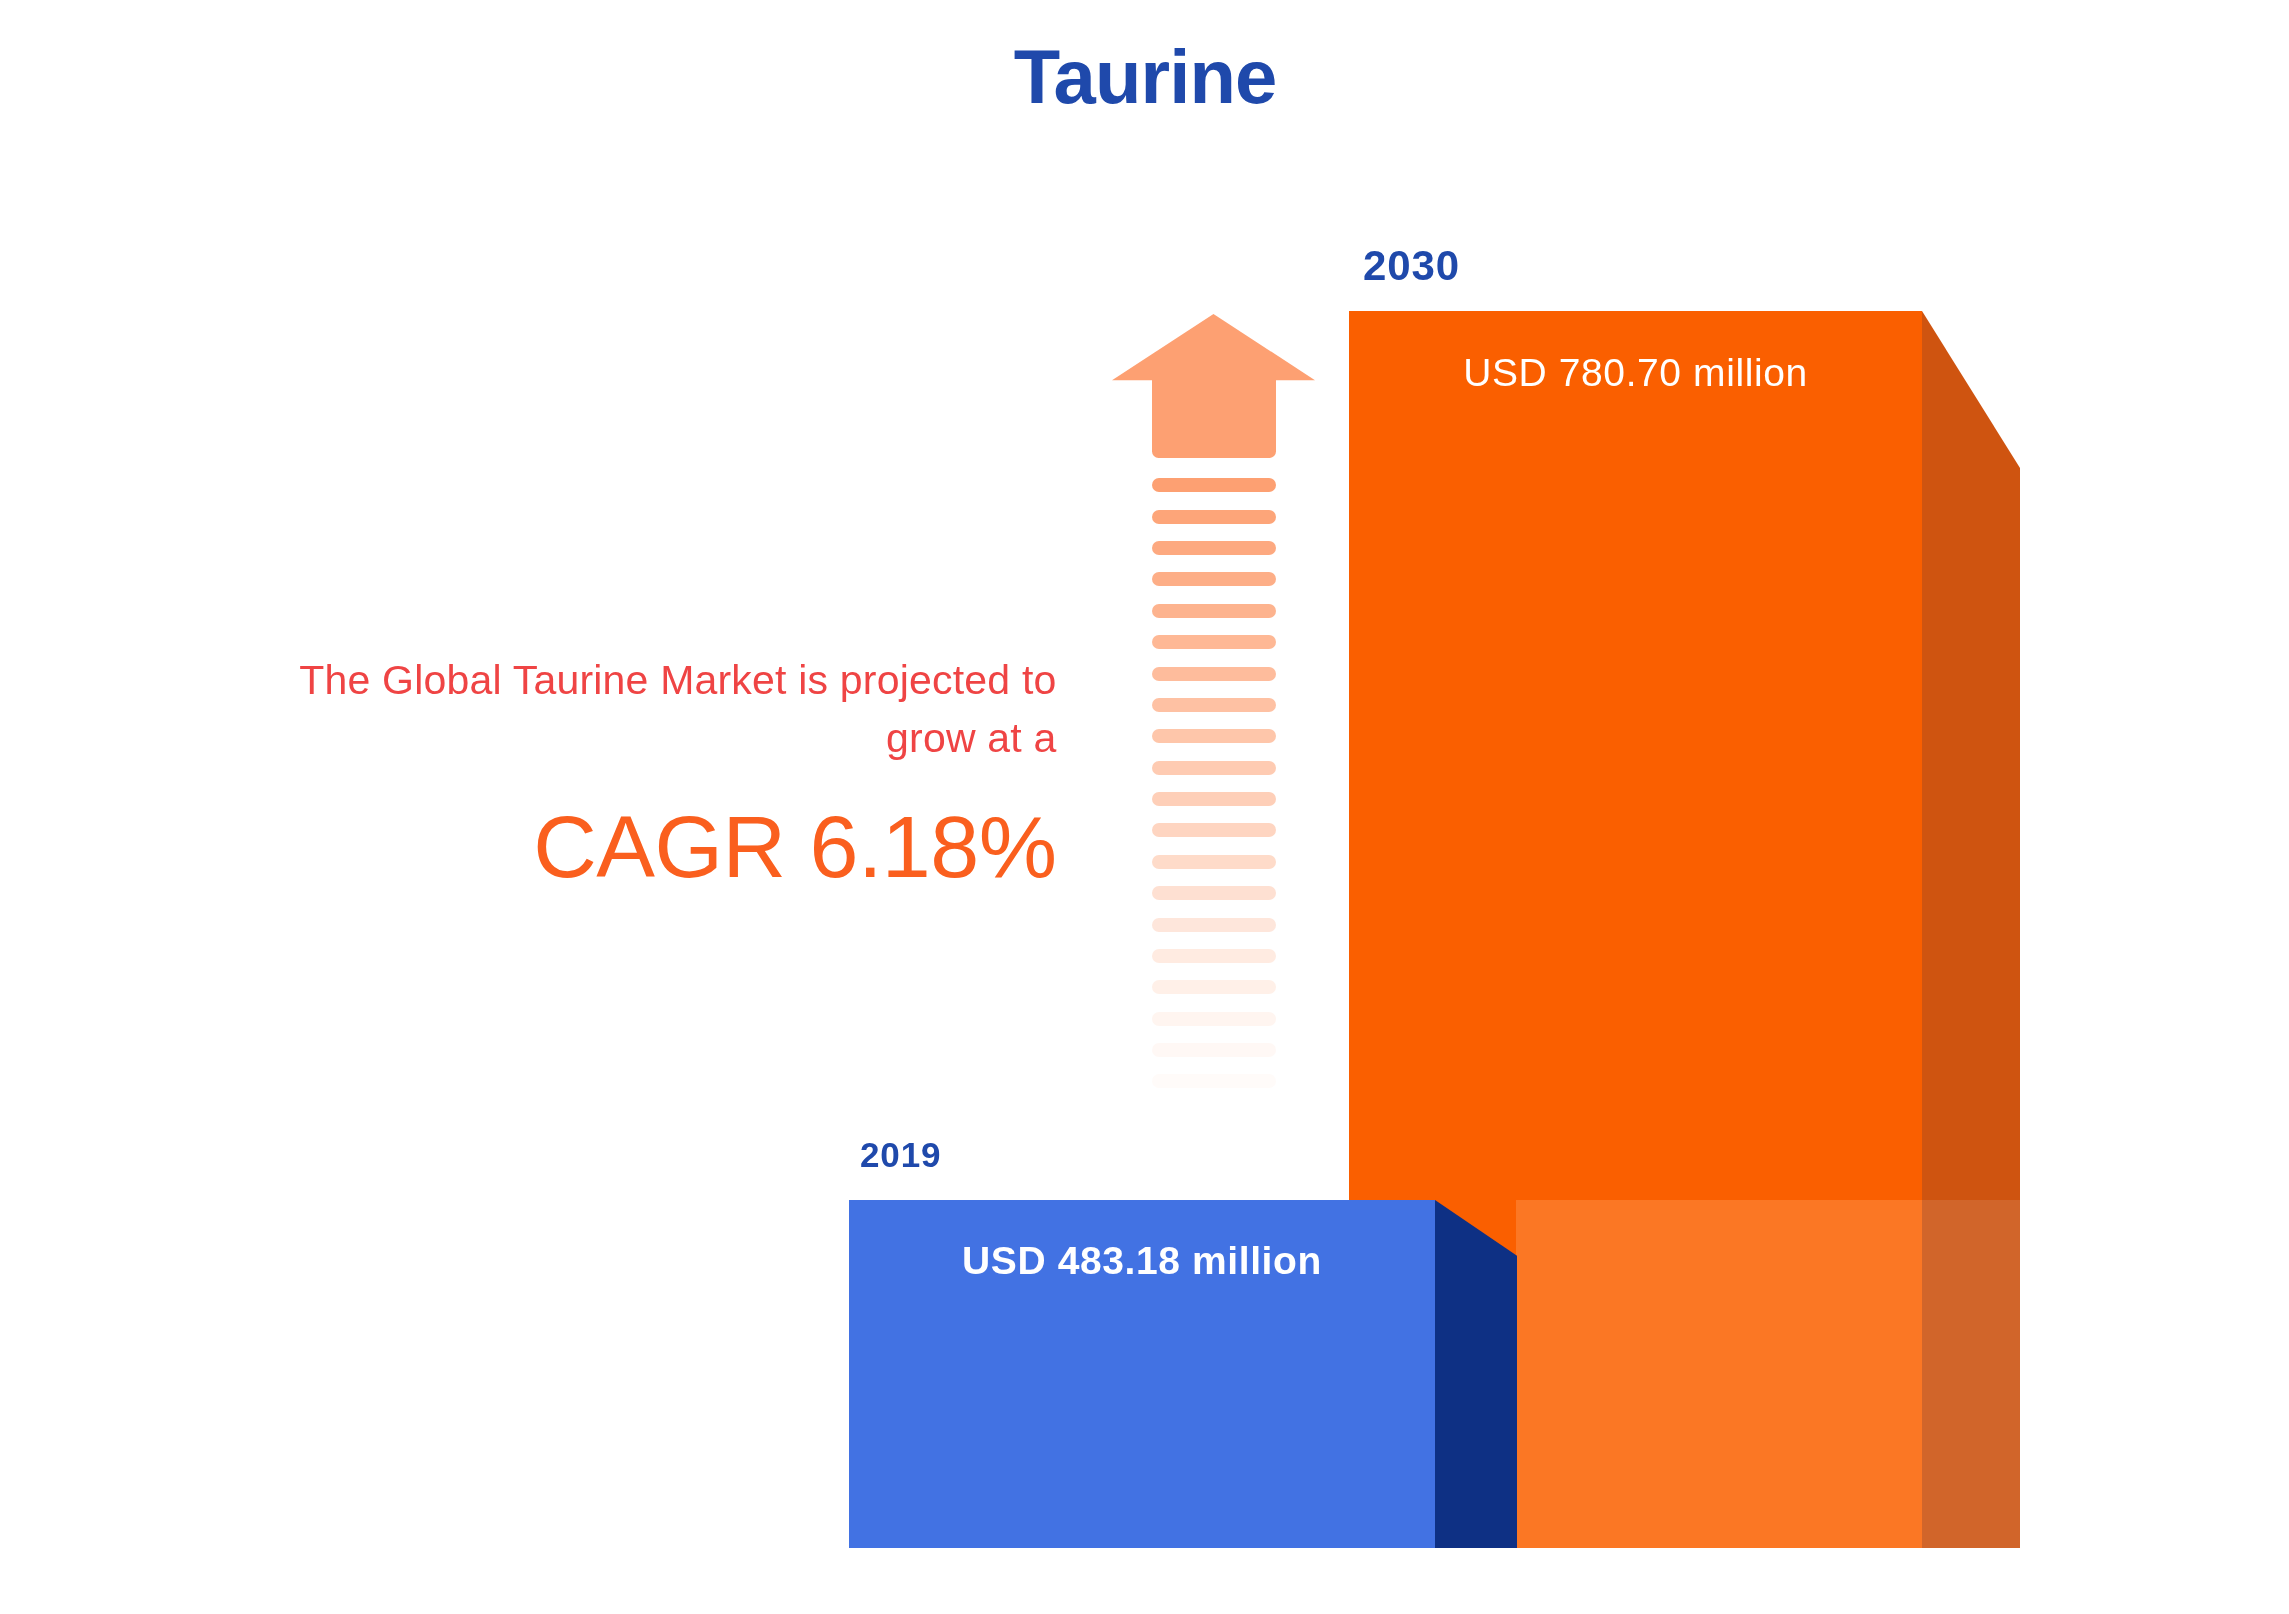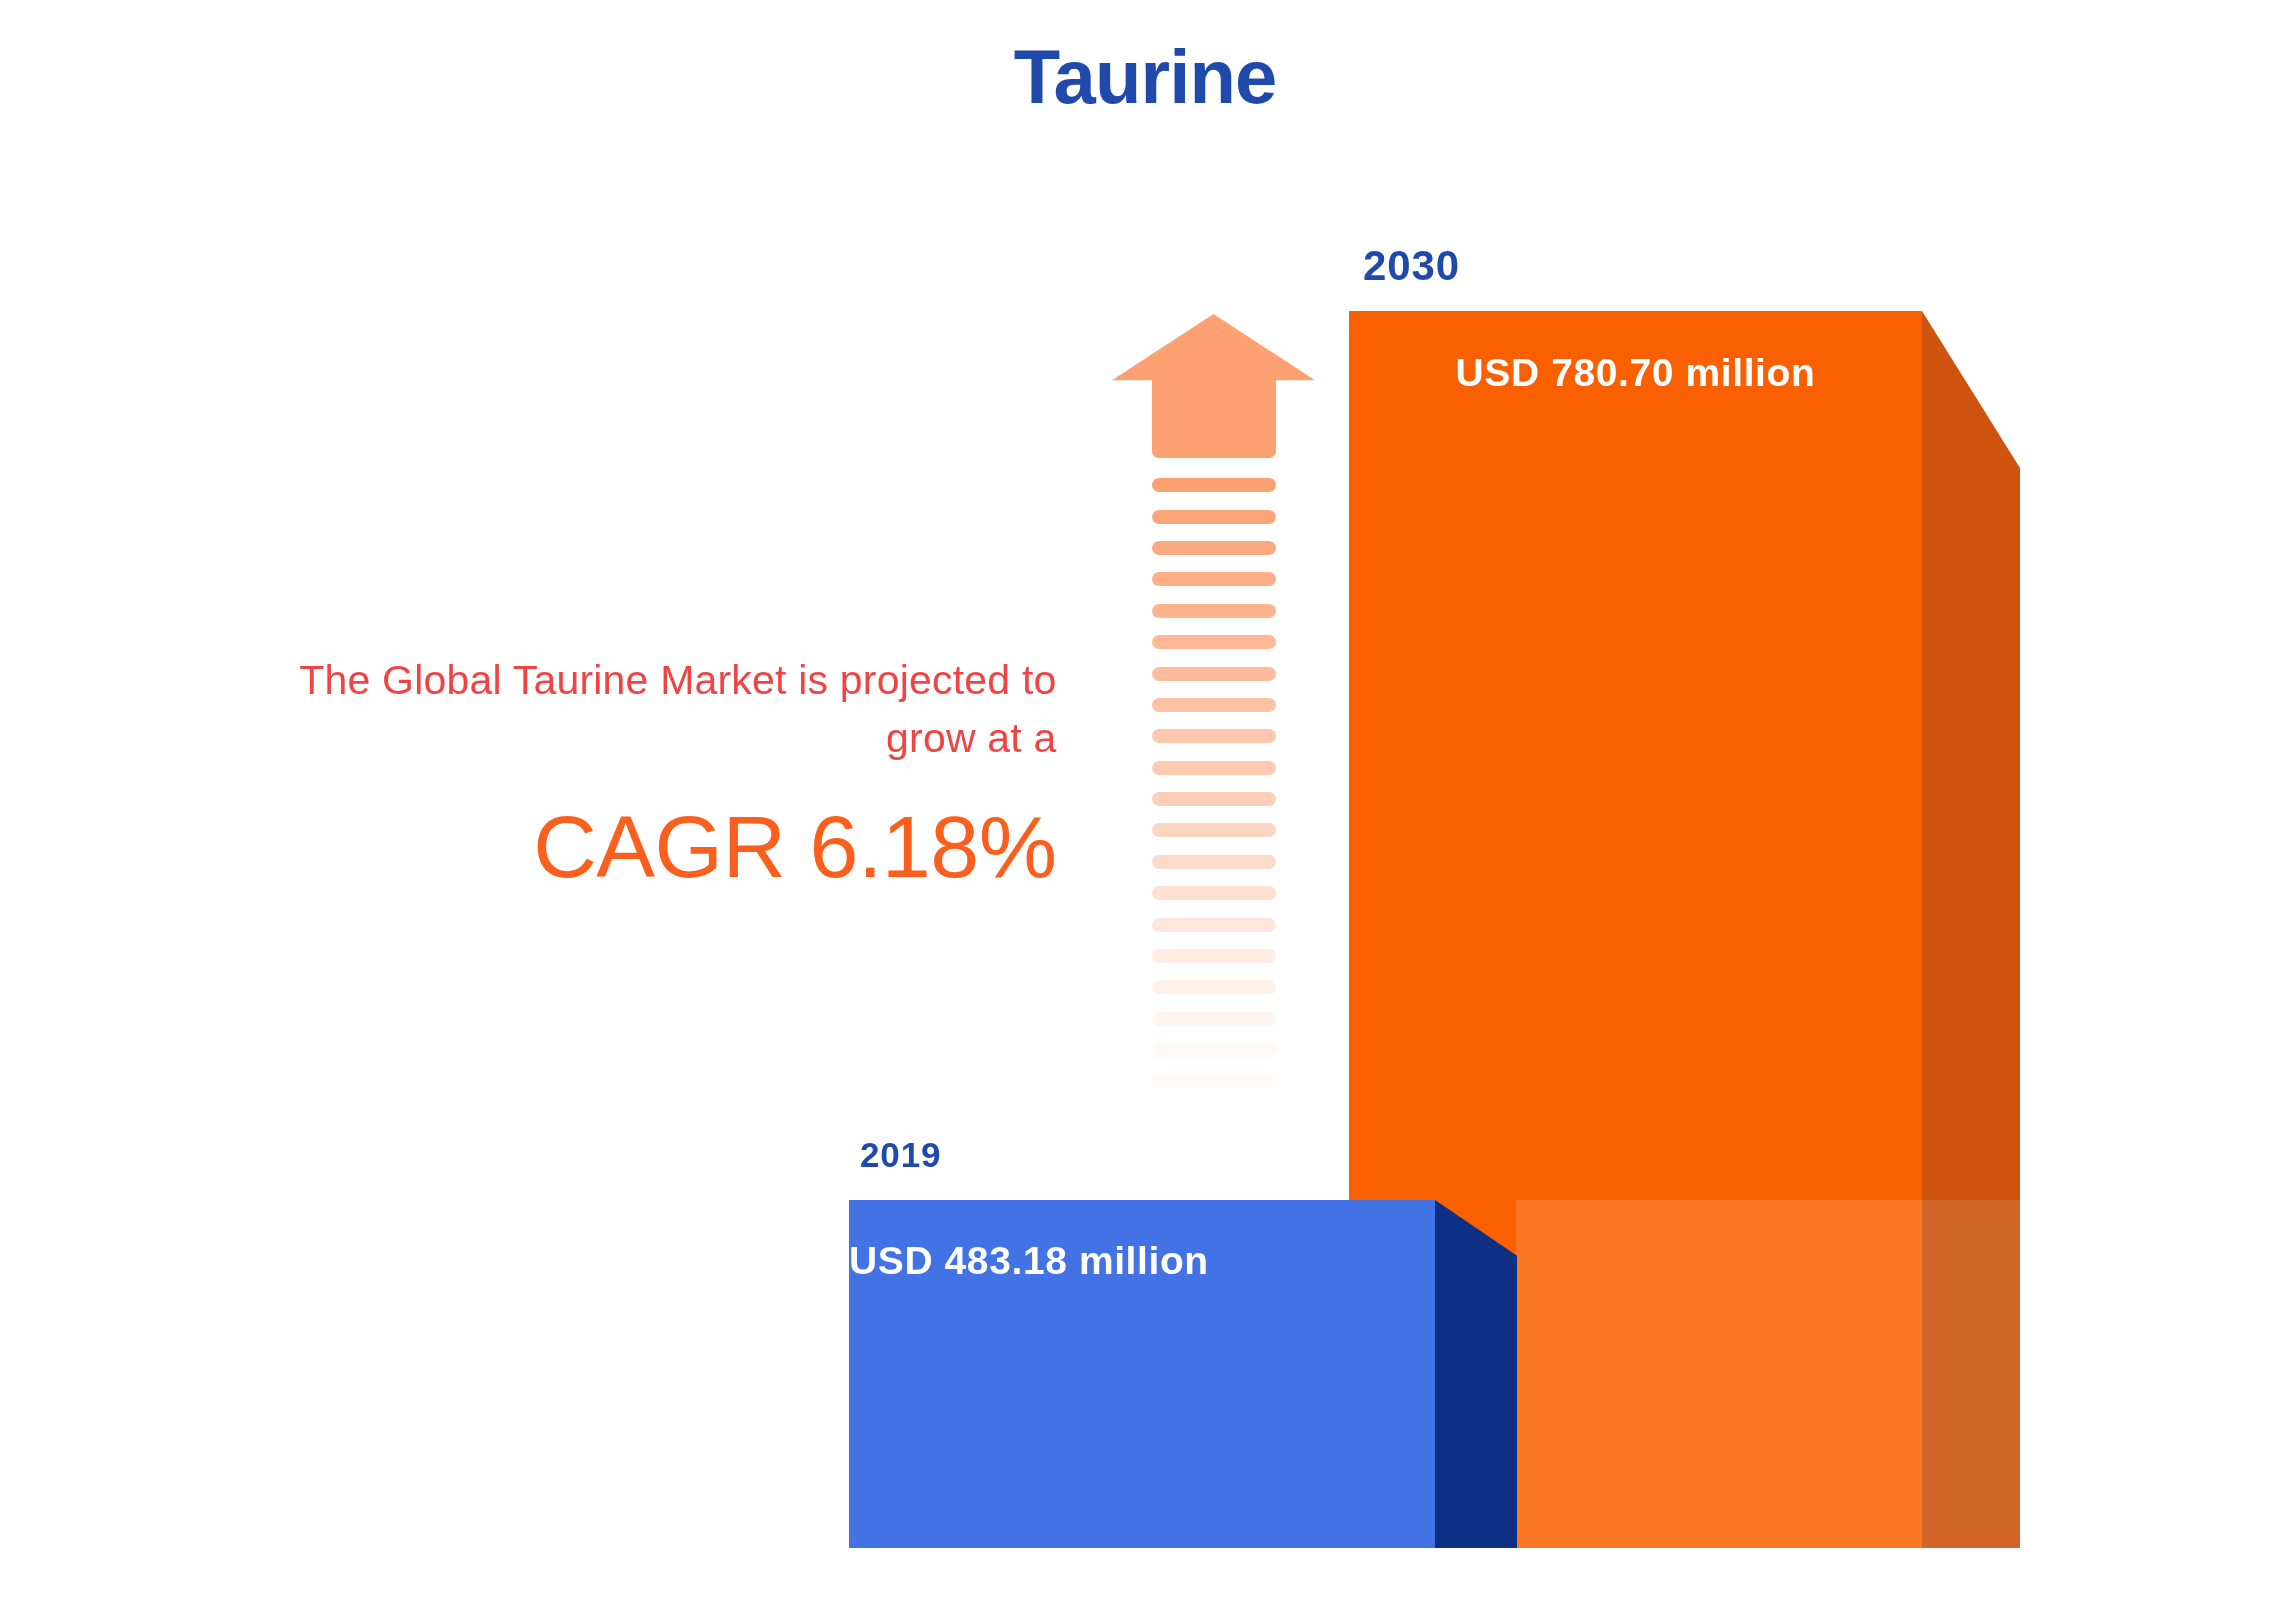--- a/index.html
+++ b/index.html
@@ -128,21 +128,21 @@
     color: #1f49ab;
     letter-spacing: 0.9px;
   }
   #bar-2030-value {
     position: absolute;
     left: 1349px;
     top: 351px;
     width: 573px;
     text-align: center;
     font-size: 39px;
-    font-weight: bold;
+    font-weight: normal;
     color: #ffffff;
     letter-spacing: 0.6px;
   }
 
   
   #bar-2030-base-front {
     position: absolute;
     left: 1516px;
     top: 1200px;
     width: 406px;
@@ -183,21 +183,21 @@
     font-size: 35px;
     font-weight: bold;
     color: #1f49ab;
     letter-spacing: 0.9px;
   }
   #bar-2022-value {
     position: absolute;
     left: 849px;
     top: 1239px;
     width: 586px;
-    text-align: left;
+    text-align: center;
     font-size: 39px;
     font-weight: bold;
     color: #ffffff;
     letter-spacing: 0.6px;
   }
 
   
   #brand-logo {
     position: absolute;
     left: 51px;

